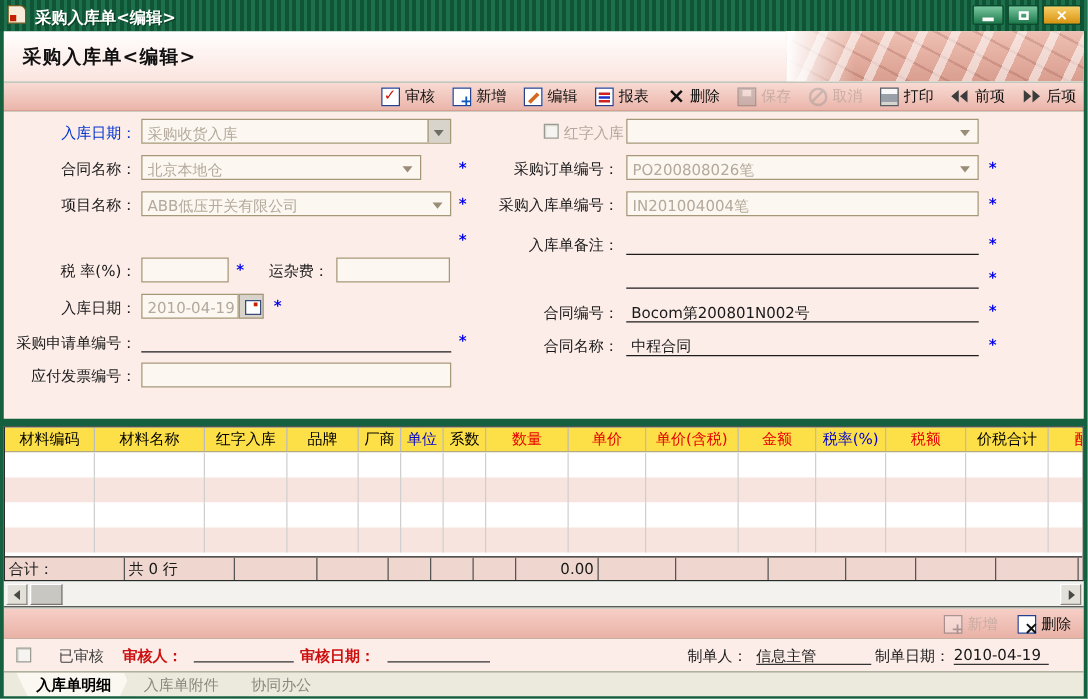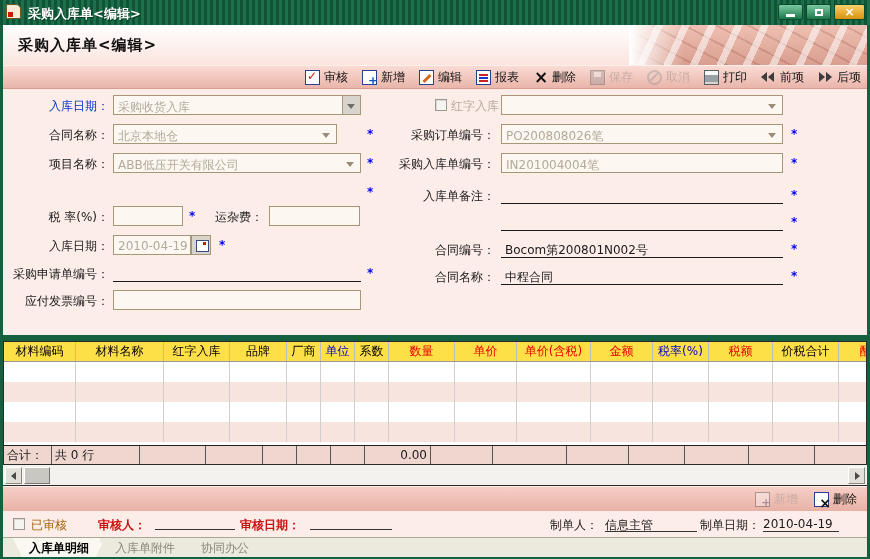--- a/index.html
+++ b/index.html
@@ -110,21 +110,21 @@
   .dbtn.disabled { color:#c9aca3; }
   .dbtn.disabled .ic { opacity:.38; filter:grayscale(.8); }
   .deldoc-icon { background:#fff; border:1px solid #27418f; }
   .deldoc-icon:before { content:"\00d7"; position:absolute; right:-3px; bottom:-5px; color:#111; font-weight:bold; font-size:14px; }
 
   
   .statusrow { position:absolute; left:3px; top:511px; width:864px; height:26px; background:#fcede8; }
   .statusrow .item { position:absolute; top:6px; white-space:nowrap; }
   .redlab { color:#cc1111; font-weight:bold; }
   .uline { border-bottom:1px solid #333; display:inline-block; }
-  .graylab { color:#a16207; }
+  .graylab { color:#404040;margin-left:16px; }
 
   
   .tabbar { position:absolute; left:3px; top:537px; width:864px; height:20px; background:#eceadd; border-top:1px solid #a8a695;
     display:flex; align-items:flex-start; padding-left:10px; }
   .tab { padding:2px 16px 0 16px; margin-right:-6px; color:#8a887d; clip-path:polygon(0 0,100% 0,calc(100% - 9px) 100%,9px 100%);
     background:#eceadd; filter:drop-shadow(1px 0 0 #9a9888) drop-shadow(-1px 0 0 #c8c6b8); }
   .tab.active { background:#faf8f1; color:#000; font-weight:bold; }
 </style>
 </head>
 <body>
@@ -385,21 +385,21 @@
           <span class="cell" style="width: 62px;"></span>
           <span class="cell" style="width: 74px;"></span>
           <span class="cell" style="width: 62px;"></span>
           <span class="cell" style="width: 56px;"></span>
           <span class="cell" style="width: 64px;"></span>
           <span class="cell" style="width: 66px;"></span>
           <span class="cell" style="width: 90px;"></span>
         </div>
       </div>
     <div class="totals">
-        <span class="tcell" style="width: 48px;">合计：</span>
+        <span class="tcell" style="width: 96px;">合计：</span>
         <span class="tcell" style="width: 88px;">共 0 行</span>
         <span class="tcell" style="width: 66px;"></span>
         <span class="tcell" style="width: 57px;"></span>
         <span class="tcell" style="width: 34px;"></span>
         <span class="tcell" style="width: 34px;"></span>
         <span class="tcell" style="width: 34px;"></span>
         <span class="tcell" style="width: 66px; text-align: right;">0.00</span>
         <span class="tcell" style="width: 62px;"></span>
         <span class="tcell" style="width: 74px;"></span>
         <span class="tcell" style="width: 62px;"></span>

